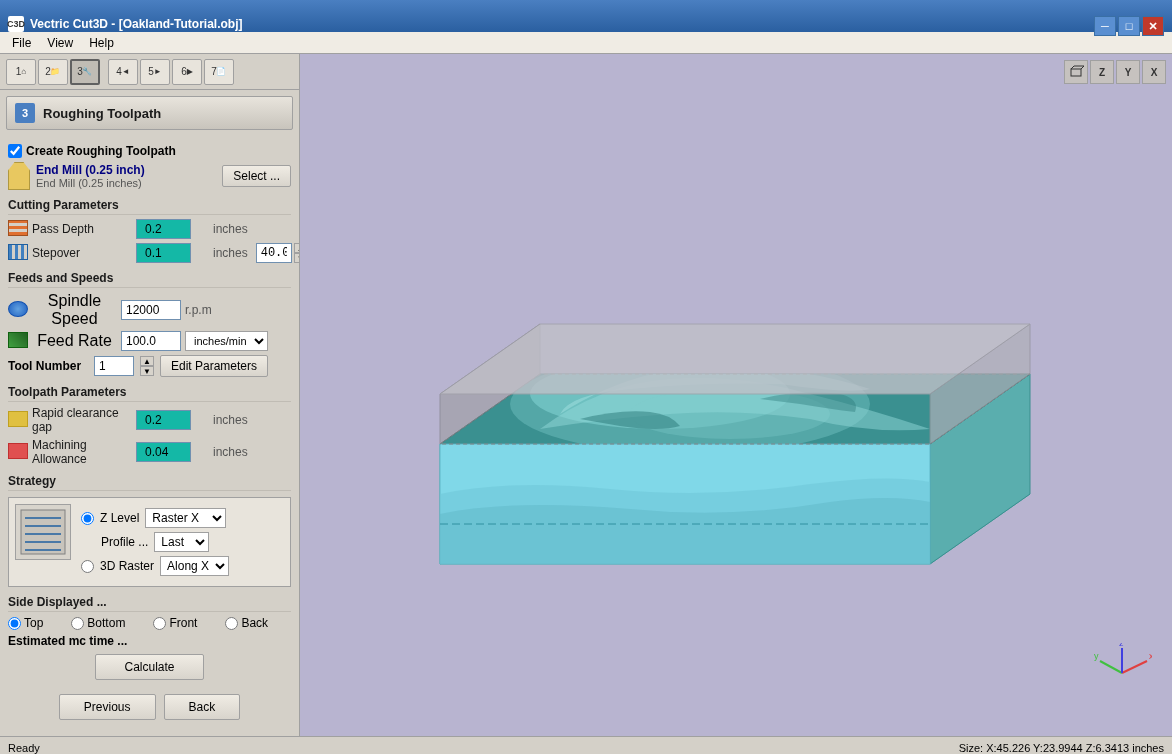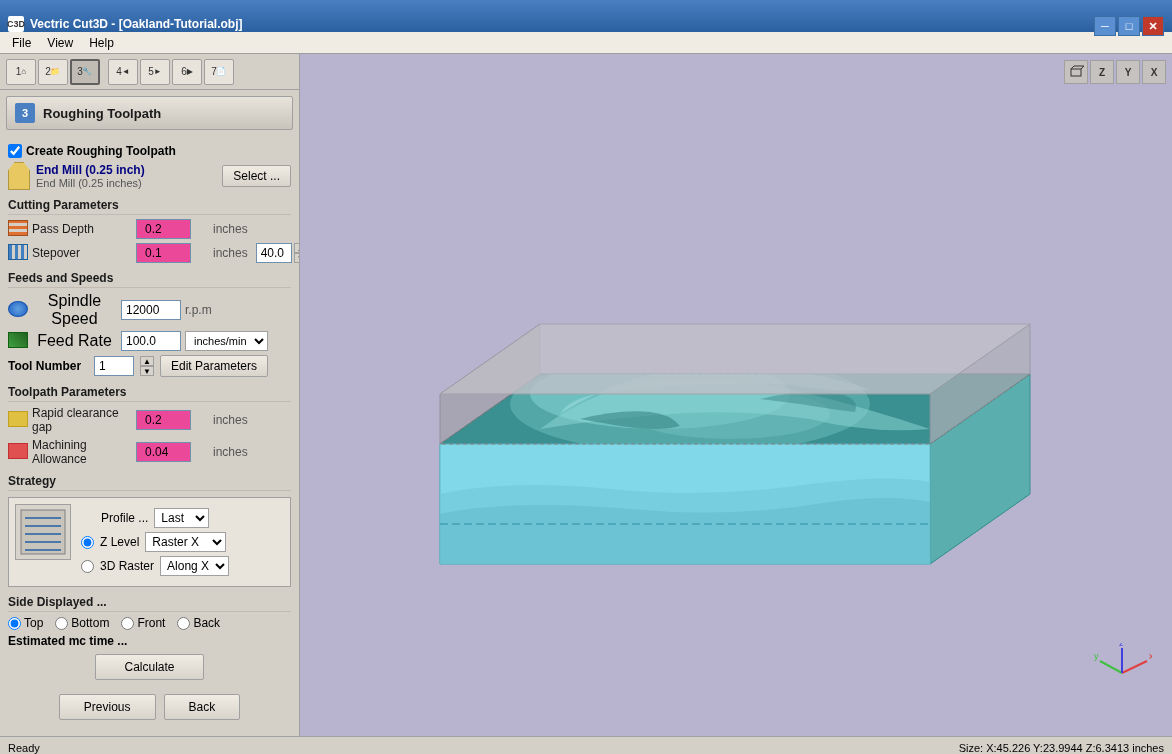--- a/index.html
+++ b/index.html
@@ -142,27 +142,27 @@
       align-items: center;
       margin: 4px 0;
       gap: 4px;
     }
     .param-icon { width: 20px; height: 18px; flex-shrink: 0; }
     .param-label { width: 100px; font-size: 12px; color: #1a1a1a; flex-shrink: 0; }
     .param-input {
       width: 55px;
       height: 20px;
       border: 1px solid #7090b0;
-      background: #ec4899;
+      background: #14b8a6;
       padding: 1px 8px;
       font-size: 12px;
     }
     .param-unit { font-size: 12px; color: #555; margin-left: 18px; }
     .param-extra { display: flex; align-items: center; gap: 2px; margin-left: 4px; }
-    .small-input { width: 36px; height: 20px; border: 1px solid #7090b0; background: white; padding: 1px 4px; font-size: 12px; }
+    .small-input { width: 36px; height: 20px; border: 1px solid #7090b0; background: white; padding: 1px 4px; font-size: 12px; font-family: Liberation Mono, monospace; }
     .spin-btn { width: 14px; height: 10px; background: #d8d4cc; border: 1px solid #a0a0a0; display: flex; align-items: center; justify-content: center; font-size: 8px; cursor: pointer; }
 
     .feed-speeds-row {
       display: flex;
       align-items: center;
       margin: 3px 0;
       gap: 4px;
     }
     .fs-icon { width: 20px; height: 18px; flex-shrink: 0; }
     .fs-label { width: 85px; font-size: 16px; text-align: center; }
@@ -196,21 +196,21 @@
       align-items: flex-start;
     }
     .strategy-icon-box {
       width: 56px; height: 56px;
       border: 1px solid #a0a0a0;
       background: #d8d4cc;
       display: flex; align-items: center; justify-content: center;
     }
 
     .side-displayed { margin: 4px 0; }
-    .radio-row { display: flex; align-items: center; gap: 12px; margin: 3px 0; }
+    .radio-row { display: flex; align-items: center; gap: 28px; margin: 3px 0; }
     .radio-item { display: flex; align-items: center; gap: 3px; font-size: 12px; }
 
     .estimated-time { font-size: 12px; font-weight: bold; margin: 4px 0 6px 0; }
 
     .calculate-btn {
       display: block;
       margin: 6px auto;
       padding: 5px 28px;
       background: linear-gradient(to bottom, #f0ece4, #d8d4cc);
       border: 1px solid #a0a0a0;
@@ -490,36 +490,36 @@
               <line x1="6" y1="18" x2="42" y2="18" stroke="#2060a0" stroke-width="1.5"></line>
               <line x1="6" y1="26" x2="42" y2="26" stroke="#2060a0" stroke-width="1.5"></line>
               <line x1="6" y1="34" x2="42" y2="34" stroke="#2060a0" stroke-width="1.5"></line>
               <line x1="6" y1="42" x2="42" y2="42" stroke="#2060a0" stroke-width="1.5"></line>
             </svg>
           </div>
         </div>
         <div style="flex:1">
 
           <div class="strategy-row">
+            <input type="radio" name="strategy" checked="" style="">
+            <span class="radio-label">Z Level</span>
+            <select class="strategy-select">
+              <option>Raster X</option>
+              <option>Raster Y</option>
+              <option>Raster XY</option>
+            </select>
+          </div>
+
+          <div class="strategy-row">
             <div style="width:14px"></div>
             <span class="radio-label">Profile ...</span>
             <select class="strategy-select">
               <option>Last</option>
               <option>First</option>
               <option>None</option>
-            </select>
-          </div>
-
-          <div class="strategy-row">
-            <input type="radio" name="strategy" checked="" style="">
-            <span class="radio-label">Z Level</span>
-            <select class="strategy-select">
-              <option>Raster X</option>
-              <option>Raster Y</option>
-              <option>Raster XY</option>
             </select>
           </div>
 
           <div class="strategy-row">
             <input type="radio" name="strategy" style="">
             <span class="radio-label">3D Raster</span>
             <select class="strategy-select">
               <option>Along X</option>
               <option>Along Y</option>
             </select>

